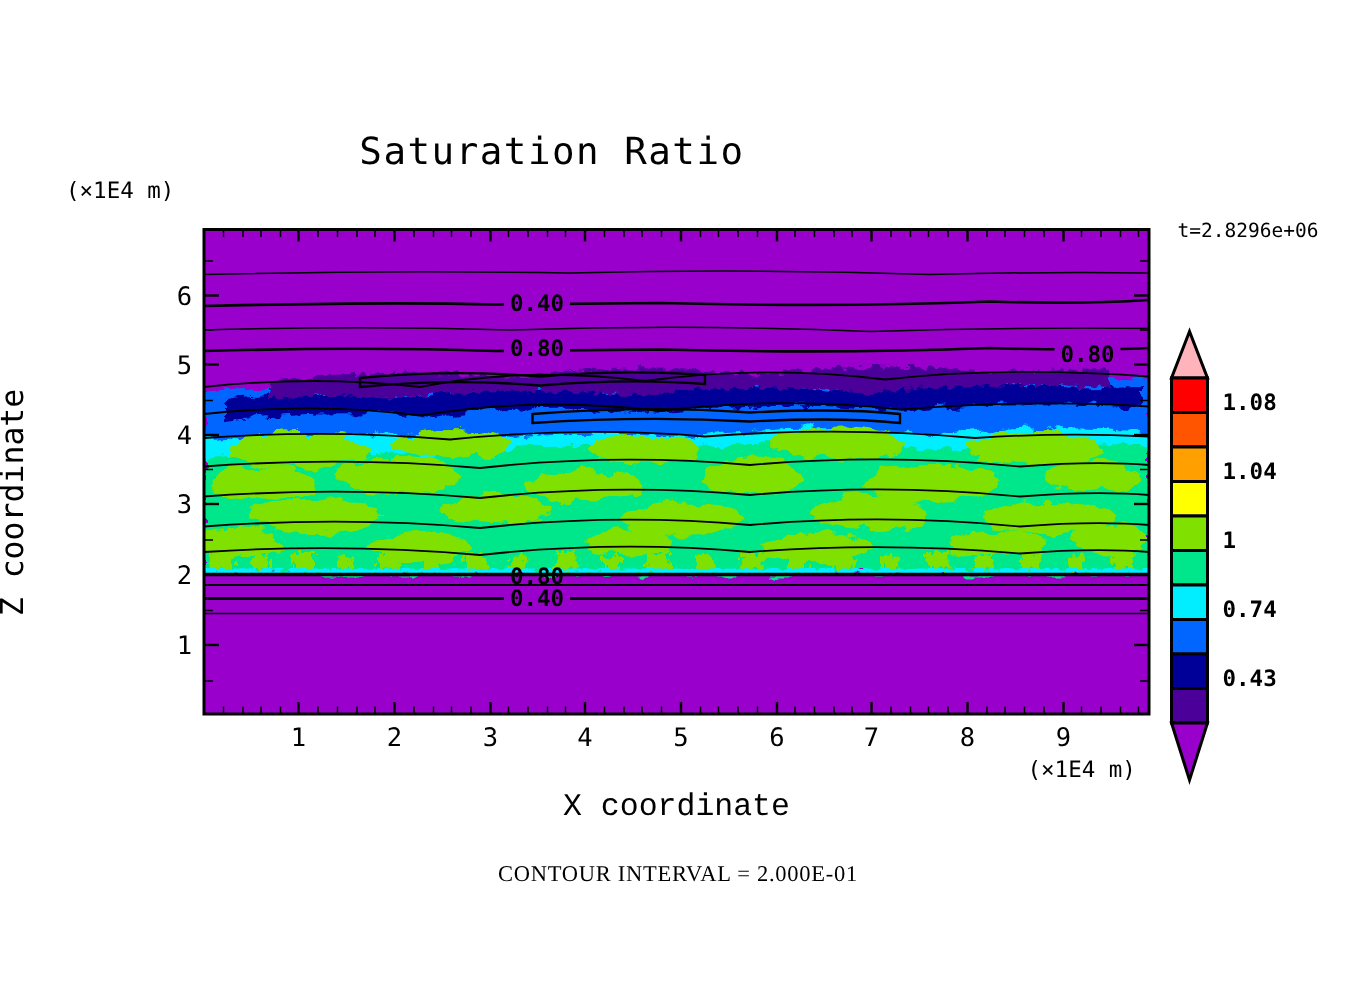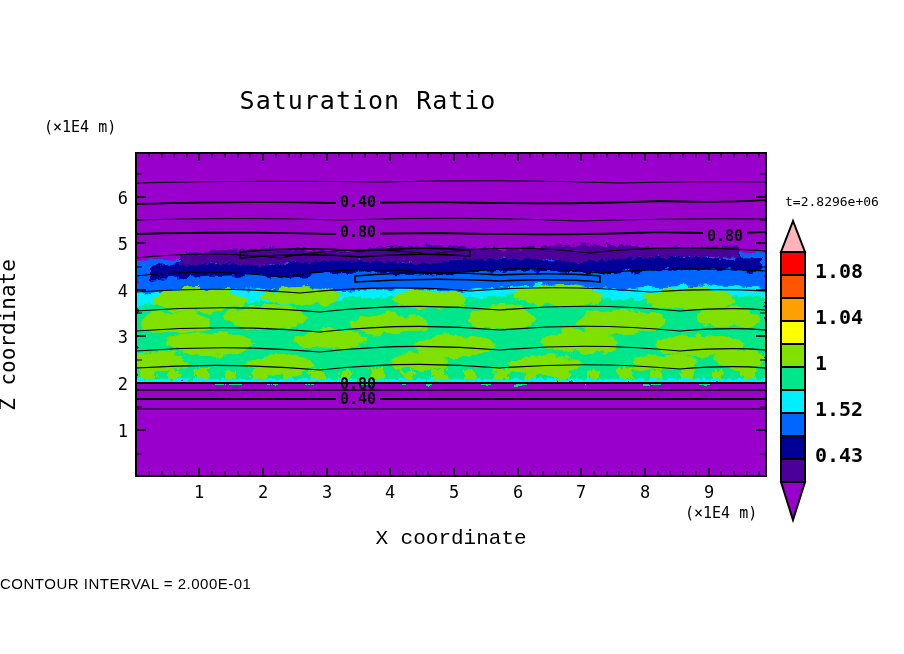--- a/index.html
+++ b/index.html
@@ -51,21 +51,20 @@
     white-space: nowrap;
   }
   .timestamp {
     position: absolute;
     left: 785px;
     top: 147px;
     font-family: "DejaVu Sans Mono", monospace;
     font-size: 13px;
     color: #000;
     white-space: nowrap;
-    margin-top: 47px;
   }
   .ylabel {
     position: absolute;
     left: -4px;
     top: 240px;
     width: 190px;
     text-align: center;
     transform: rotate(-90deg);
     transform-origin: 95px 95px;
     font-family: "DejaVu Sans Mono", monospace;
@@ -82,21 +81,22 @@
     font-family: Liberation Mono, monospace;
     font-size: 21px;
     color: #000;
     white-space: nowrap;
   }
   .caption {
     position: absolute;
     left: 0;
     top: 575px;
     width: 904px;
-    font-family: Liberation Sans, sans-serif;
+    text-align: center;
+    font-family: Liberation Serif, serif;
     font-size: 15px;
     letter-spacing: 0.5px;
     color: #000;
     white-space: nowrap;
   }
   .plotsvg {
     position: absolute;
     left: 0; top: 0;
   }
   .ytick-label {
@@ -112,21 +112,21 @@
     font-family: "DejaVu Sans Mono", monospace;
     font-size: 17px;
     color: #000;
     text-align: center;
     width: 22px;
   }
   .cb-label {
     position: absolute;
     font-family: "DejaVu Sans Mono", monospace;
     font-weight: bold;
-    font-size: 20px;
+    font-size: 15px;
     color: #000;
     white-space: nowrap;
   }
   .contour-label {
     font-family: "DejaVu Sans Mono", monospace;
     font-size: 15px;
     fill: #000;
     font-weight: bold;
   }
 </style>
@@ -449,16 +449,16 @@
   <div class="xtick-label" style="left:379px; top:482px;">4</div>
   <div class="xtick-label" style="left:443px; top:482px;">5</div>
   <div class="xtick-label" style="left:507px; top:482px;">6</div>
   <div class="xtick-label" style="left:570px; top:482px;">7</div>
   <div class="xtick-label" style="left:634px; top:482px;">8</div>
   <div class="xtick-label" style="left:698px; top:482px;">9</div>
 
   <div class="cb-label" style="left:815px; top:259px;">1.08</div>
   <div class="cb-label" style="left:815px; top:305px;">1.04</div>
   <div class="cb-label" style="left:815px; top:351px;">1</div>
-  <div class="cb-label" style="left:815px; top:397px;">1.52</div>
+  <div class="cb-label" style="left:815px; top:397px;">0.74</div>
   <div class="cb-label" style="left:815px; top:443px;">0.43</div>
 
 </div>
 
 </body></html>

